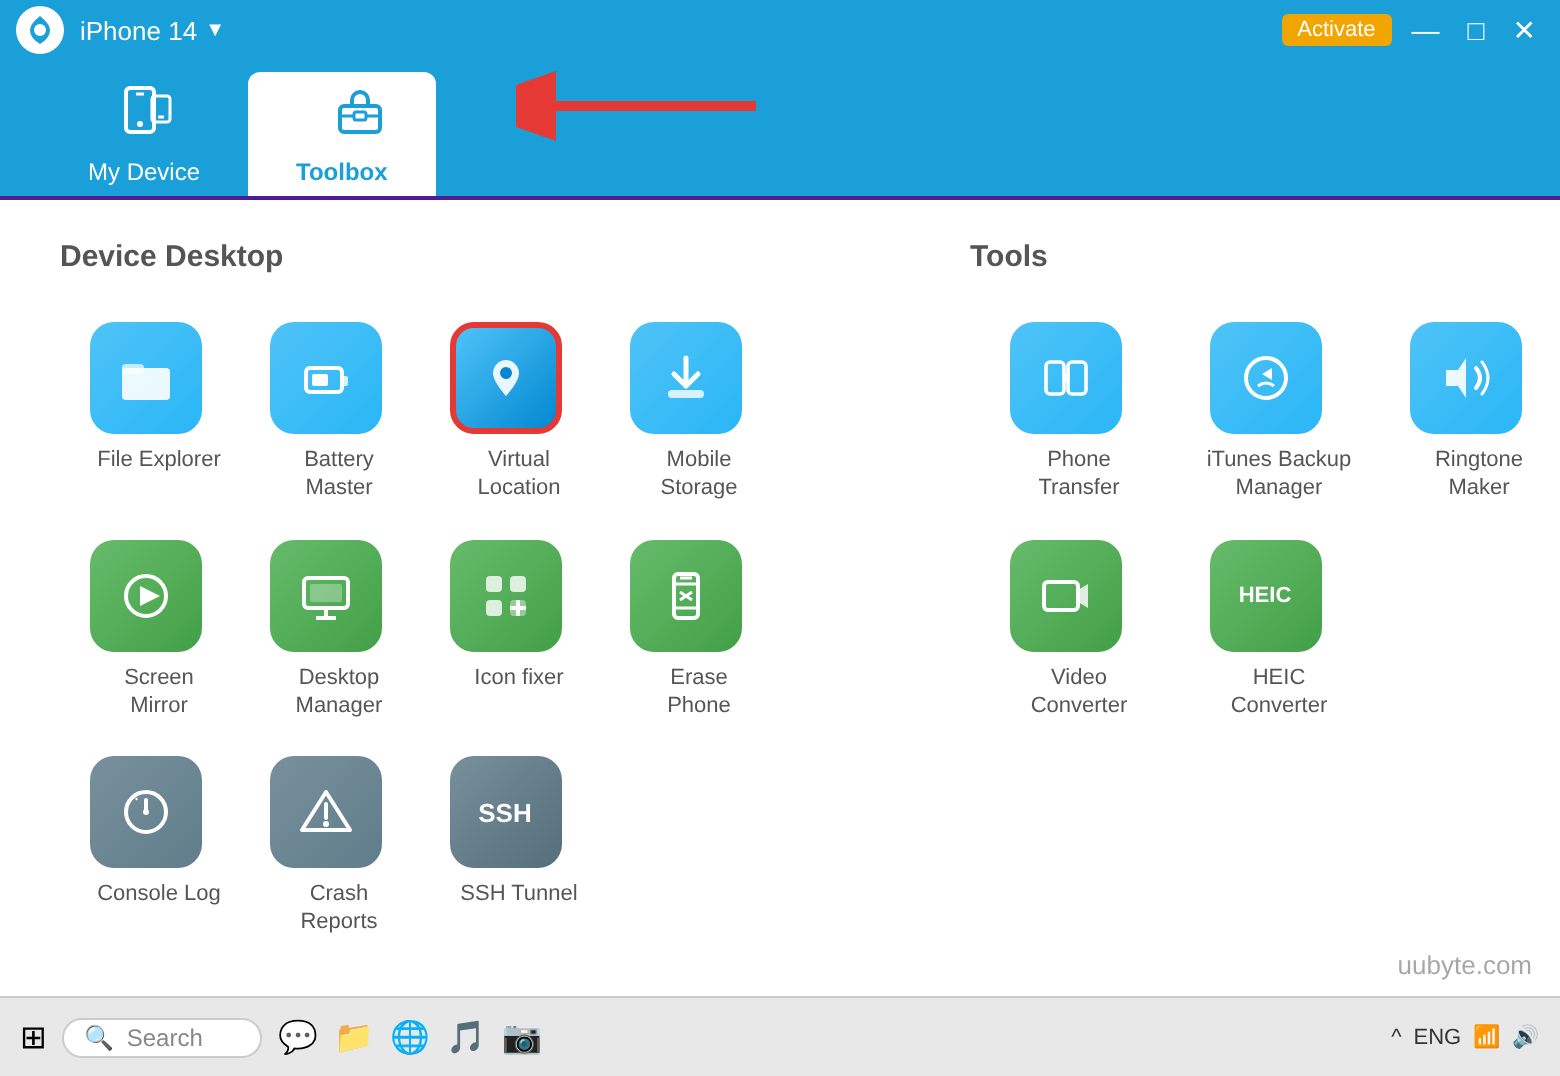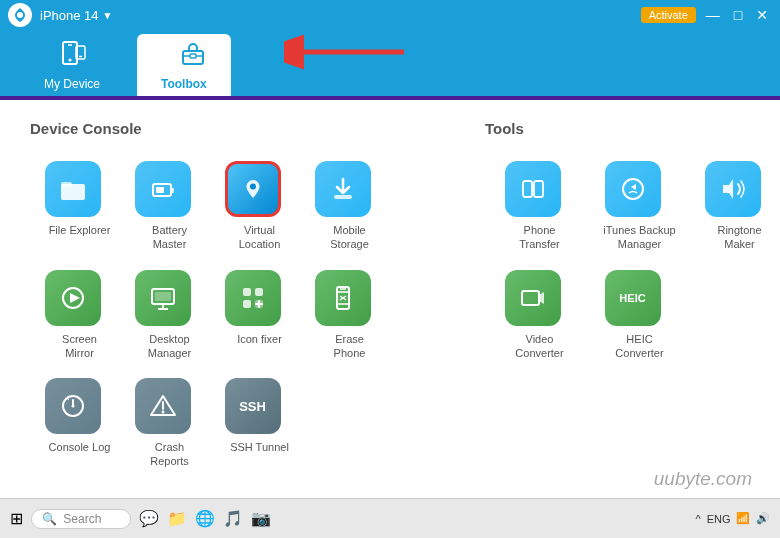--- a/index.html
+++ b/index.html
@@ -21,22 +21,22 @@
     .activate-btn { background: #f0a500; color: white; border: none; border-radius: 3px; padding: 2px 8px; font-size: 11px; cursor: pointer; }
     .win-btn { color: white; font-size: 14px; cursor: pointer; padding: 0 4px; }
 
     
     .nav-bar {
       height: 70px;
       background: #1a9fd8;
       display: flex;
       align-items: flex-end;
       padding: 0 20px;
-      gap: 13px;
-      border-bottom: 4px solid #4c1d95;
+      gap: 0;
+      border-bottom: 2px solid #4c1d95;
     }
     .nav-tab {
       display: flex;
       flex-direction: column;
       align-items: center;
       justify-content: center;
       padding: 8px 24px;
       cursor: pointer;
       border-radius: 6px 6px 0 0;
       gap: 4px;
@@ -149,24 +149,23 @@
     .taskbar-left { display: flex; align-items: center; gap: 8px; }
     .taskbar-right { display: flex; align-items: center; gap: 6px; font-size: 11px; color: #333; }
     .search-box {
       display: flex; align-items: center; background: white; border-radius: 12px;
       padding: 2px 10px; gap: 6px; font-size: 12px; width: 100px; border: 1px solid #ccc;
     }
     .taskbar-icon { font-size: 16px; }
     .watermark {
       position: absolute;
       bottom: 48px;
-      right: 28px;
-      font-size: 19px;
+      right: 14px;
+      font-size: 13px;
       color: rgba(0,0,0,0.35);
-      font-style: italic;
     }
   </style>
 </head>
 <body>
 
 <div class="title-bar">
   <div class="title-bar-left">
     <div class="app-logo">
       <svg width="22" height="22" viewBox="0 0 22 22">
         <circle cx="11" cy="11" r="10" fill="white"></circle>
@@ -220,21 +219,21 @@
         </marker>
       </defs>
       <line x1="120" y1="25" x2="20" y2="25" stroke="#e53935" stroke-width="5" marker-end="url(#arrowhead)"></line>
     </svg>
   </div>
 </div>
 
 <div class="main-content">
 
   <div class="section">
-    <div class="section-title">Device Console</div>
+    <div class="section-title">Device Desktop</div>
     <div class="tool-grid">
 
       <div class="tool-item">
         <div class="tool-icon ic-folder">
           <svg width="30" height="30" viewBox="0 0 30 30" fill="none">
             <rect x="3" y="10" width="24" height="16" rx="2" fill="white" opacity="0.9"></rect>
             <rect x="3" y="8" width="11" height="5" rx="2" fill="white" opacity="0.7"></rect>
           </svg>
         </div>
         <span class="tool-label">File Explorer</span>

